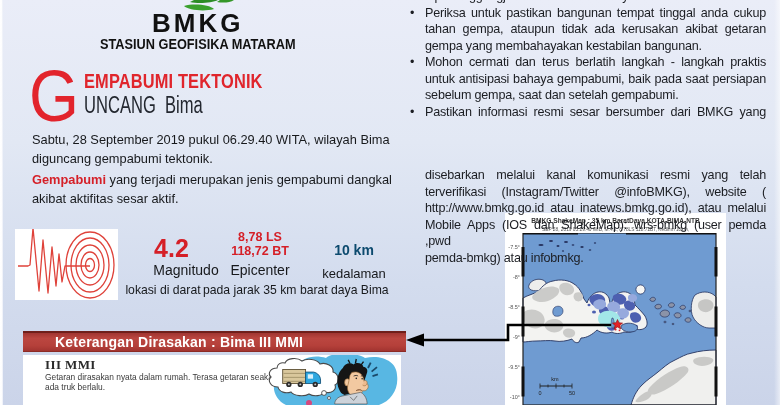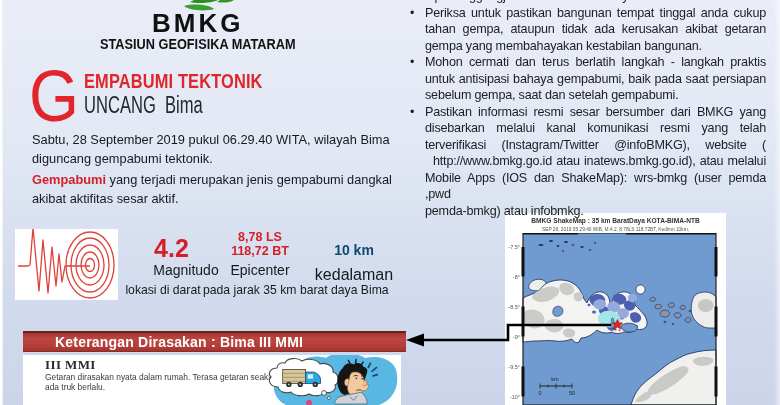--- a/index.html
+++ b/index.html
@@ -53,21 +53,21 @@
 <div class="abs" style="left:113px;top:283px;width:100px;text-align:center;font-size:12.2px;color:#17191c;white-space:nowrap;">lokasi di darat</div>
 
 <div class="abs" style="left:210px;top:231px;width:100px;text-align:center;font-size:12.5px;font-weight:bold;color:#d51f27;line-height:13.5px;">8,78 LS<br>118,72 BT</div>
 
 <div class="abs" style="left:210px;top:262px;width:100px;text-align:center;font-size:14px;color:#17191c;">Epicenter</div>
 
 <div class="abs" style="left:203px;top:283px;font-size:12.2px;color:#17191c;white-space:nowrap;">pada jarak 35 km barat daya Bima</div>
 
 <div class="abs" style="left:304px;top:242px;width:100px;text-align:center;font-size:14px;font-weight:bold;color:#0c4a6e;">10 km</div>
 
-<div class="abs" style="left:304px;top:266px;width:100px;text-align:center;font-size:16px;color:#17191c;">kedalaman</div>
+<div class="abs" style="left:304px;top:266px;width:100px;text-align:center;font-size:13px;color:#17191c;">kedalaman</div>
 
 <div class="abs" style="left:23px;top:331px;width:383px;height:21px;background:linear-gradient(180deg,#a03531 0%,#bb4640 30%,#b5403a 70%,#a23430 100%);border-top:2px solid #6f1f1b;border-bottom:1px solid #8c2b26;"></div>
 
 <div class="abs" style="left:55px;top:334px;font-size:14px;font-weight:bold;color:#ffffff;letter-spacing:.2px;">Keterangan Dirasakan : Bima III MMI</div>
 
 <div class="abs" style="left:23px;top:355px;width:378px;height:50px;background:#ffffff;"></div>
 
 <div class="abs" style="left:45px;top:357px;font-family:'Liberation Serif',serif;font-size:13px;font-weight:bold;color:#2b2b2b;letter-spacing:.4px;">III MMI</div>
 
 <div class="abs" style="left:45px;top:372px;width:230px;font-size:8.4px;line-height:10px;color:#3a3a3a;white-space:nowrap;">Getaran dirasakan nyata dalam rumah. Terasa getaran seakan-akan<br>ada truk berlalu.</div>
@@ -254,19 +254,19 @@
   <div style="position:relative;padding-left:17px;">
     <span style="position:absolute;left:2px;top:0;">•</span>
     <div style="text-align:justify;text-align-last:justify;">Mohon cermati dan terus berlatih langkah - langkah praktis</div>
     <div style="text-align:justify;text-align-last:justify;">untuk antisipasi bahaya gempabumi, baik pada saat persiapan</div>
     <div>sebelum gempa, saat dan setelah gempabumi.</div>
   </div>
 
   <div style="position:relative;padding-left:17px;">
     <span style="position:absolute;left:2px;top:0;">•</span>
     <div style="text-align:justify;text-align-last:justify;">Pastikan informasi resmi sesar bersumber dari BMKG yang</div>
-    <div style="text-align:justify;text-align-last:justify;">disebarkan melalui kanal komunikasi resmi yang telah</div>
+    <div style="text-align:justify;text-align-last:justify;margin-top:47px;">disebarkan melalui kanal komunikasi resmi yang telah</div>
     <div style="text-align:justify;text-align-last:justify;">terverifikasi (Instagram/Twitter @infoBMKG), website (</div>
-    <div style="text-align:justify;text-align-last:justify;margin-left:8px;">http://www.bmkg.go.id atau inatews.bmkg.go.id), atau melalui</div>
+    <div style="text-align:justify;text-align-last:justify;">http://www.bmkg.go.id atau inatews.bmkg.go.id), atau melalui</div>
     <div style="text-align:justify;text-align-last:justify;">Mobile Apps (IOS dan ShakeMap): wrs-bmkg (user pemda ,pwd</div>
     <div>pemda-bmkg) atau infobmkg.</div>
   </div>
 </div>
 
 </body></html>

